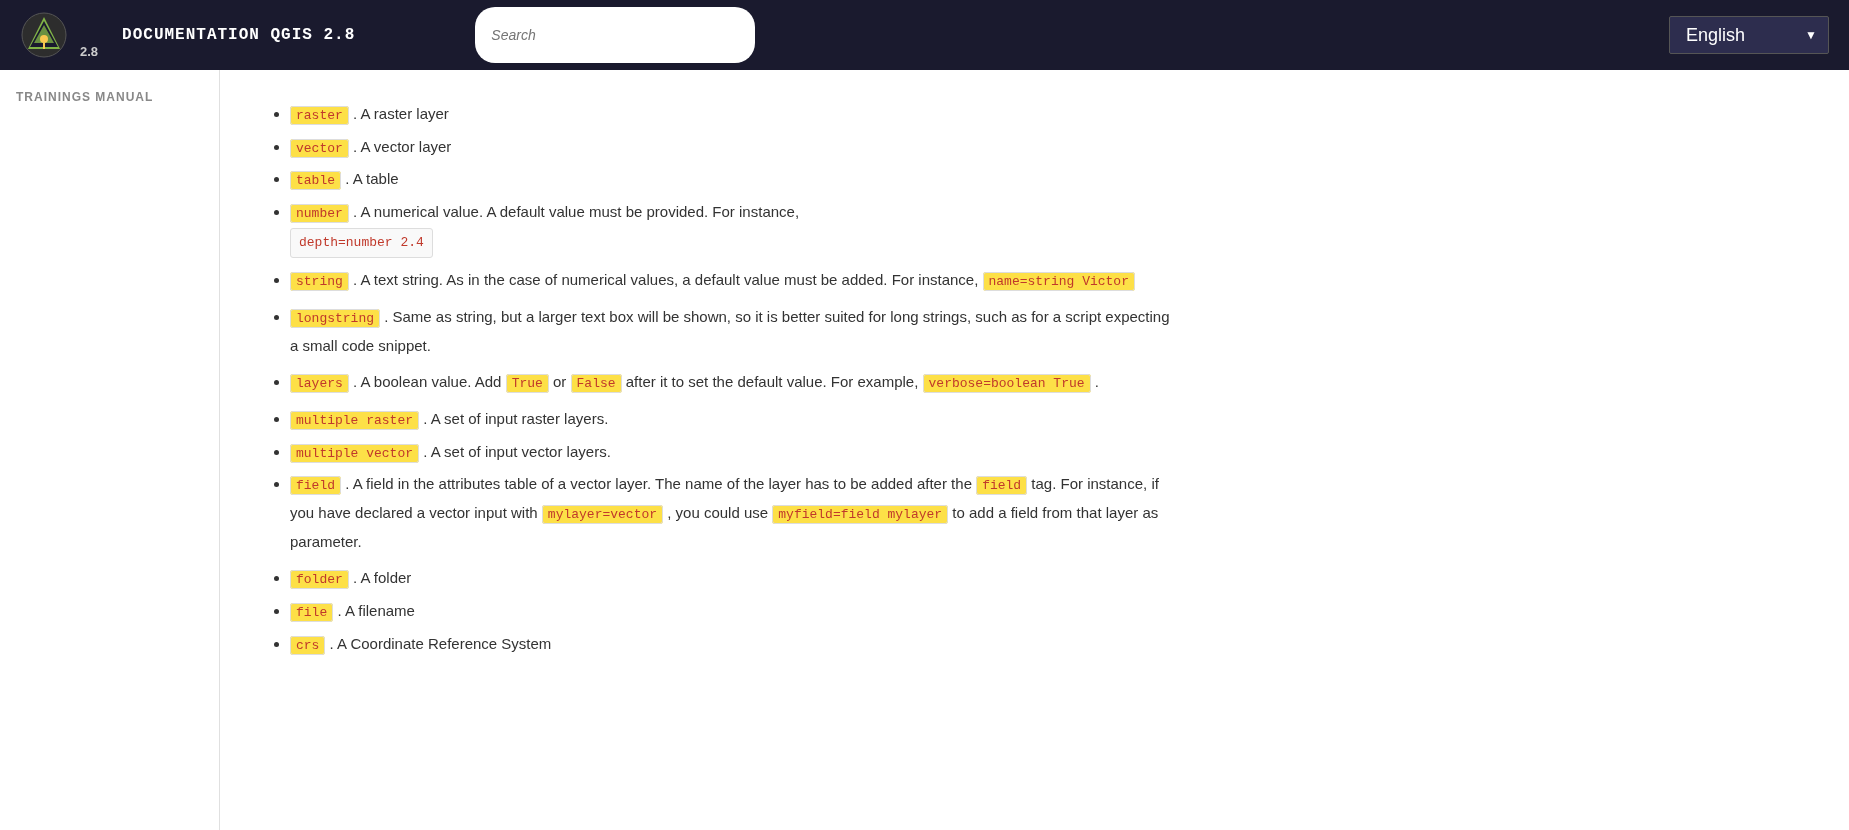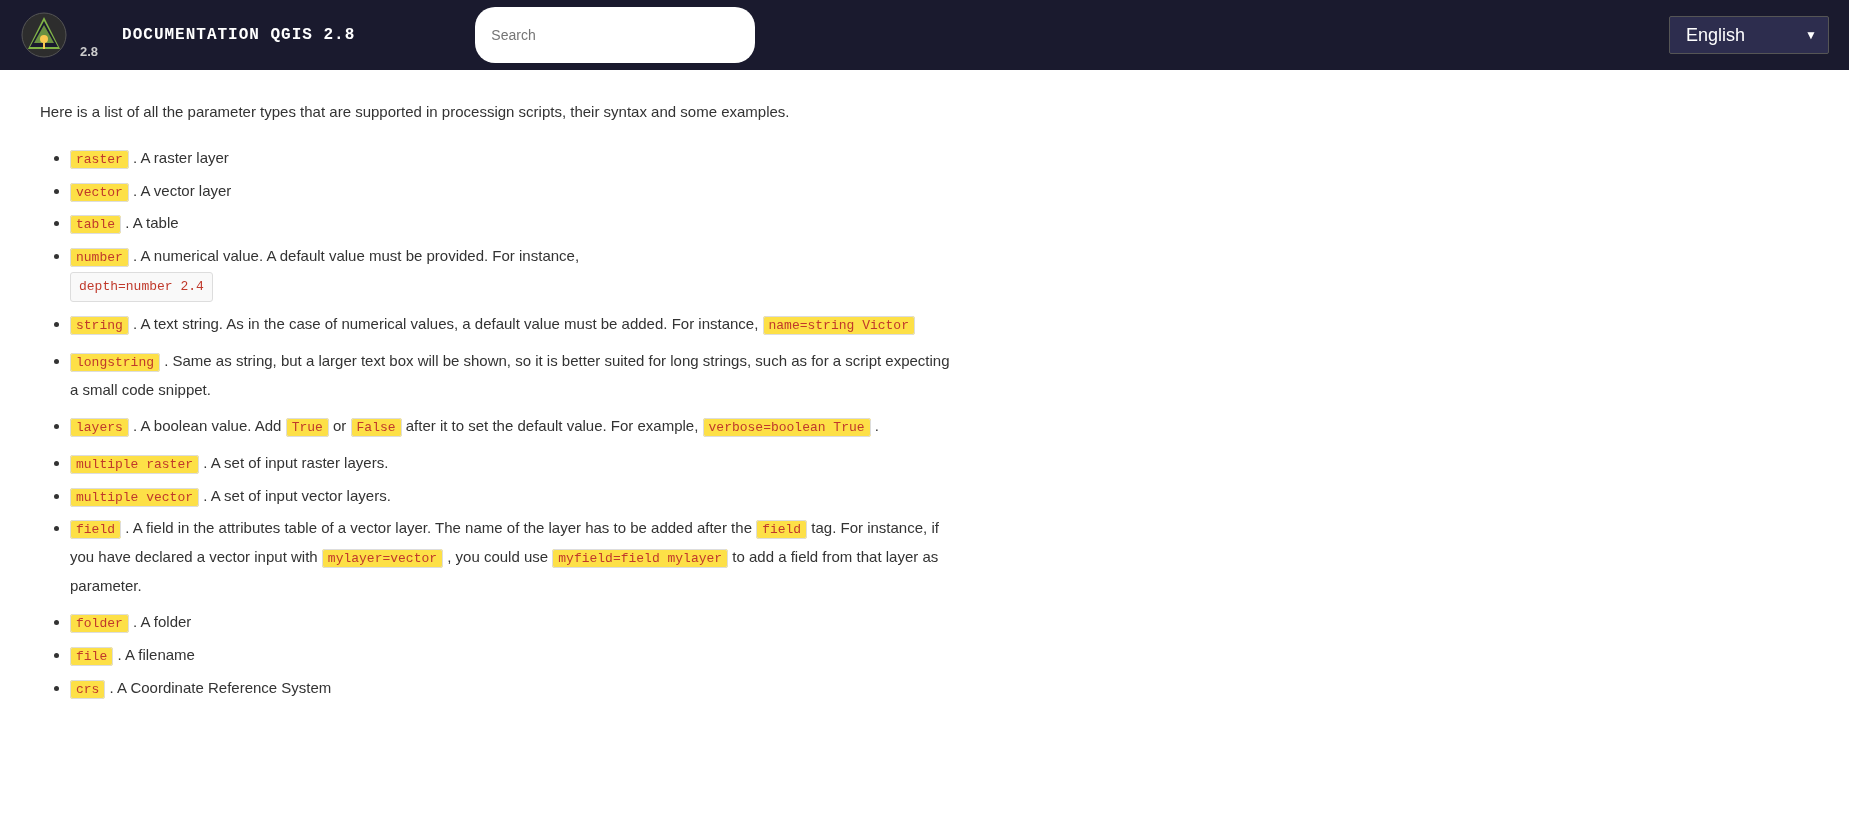--- a/index.html
+++ b/index.html
@@ -49,20 +49,21 @@
       margin-left: 60px;
     }
     .search-input {
       width: 280px;
       padding: 20px 16px;
       border-radius: 20px;
       border: none;
       font-size: 14px;
       background: #fff;
       outline: none;
+      font-style: italic;
     }
     .lang-container {
       margin-left: auto;
       display: flex;
       align-items: center;
     }
     .lang-select {
       background: #2d2d4e;
       color: #fff;
       border: 1px solid #555;
@@ -179,23 +180,25 @@
         <option>Deutsch</option>
         <option>Español</option>
       </select>
       <span class="lang-chevron">▼</span>
     </div>
   </div>
 </header>
 
 <div class="page-wrapper">
 
+  <aside class="sidebar">
+    <div class="sidebar-title">TRAININGS MANUAL</div>
+  </aside>
 
   <main class="main-content">
-    <p class="intro-text">Here is a list of all the parameter types that are supported in processign scripts, their syntax and some examples.</p>
 
     <ul class="content-list">
 
       <li>
         <code>raster</code>
         <span> . A raster layer</span>
       </li>
 
       <li>
         <code>vector</code>

